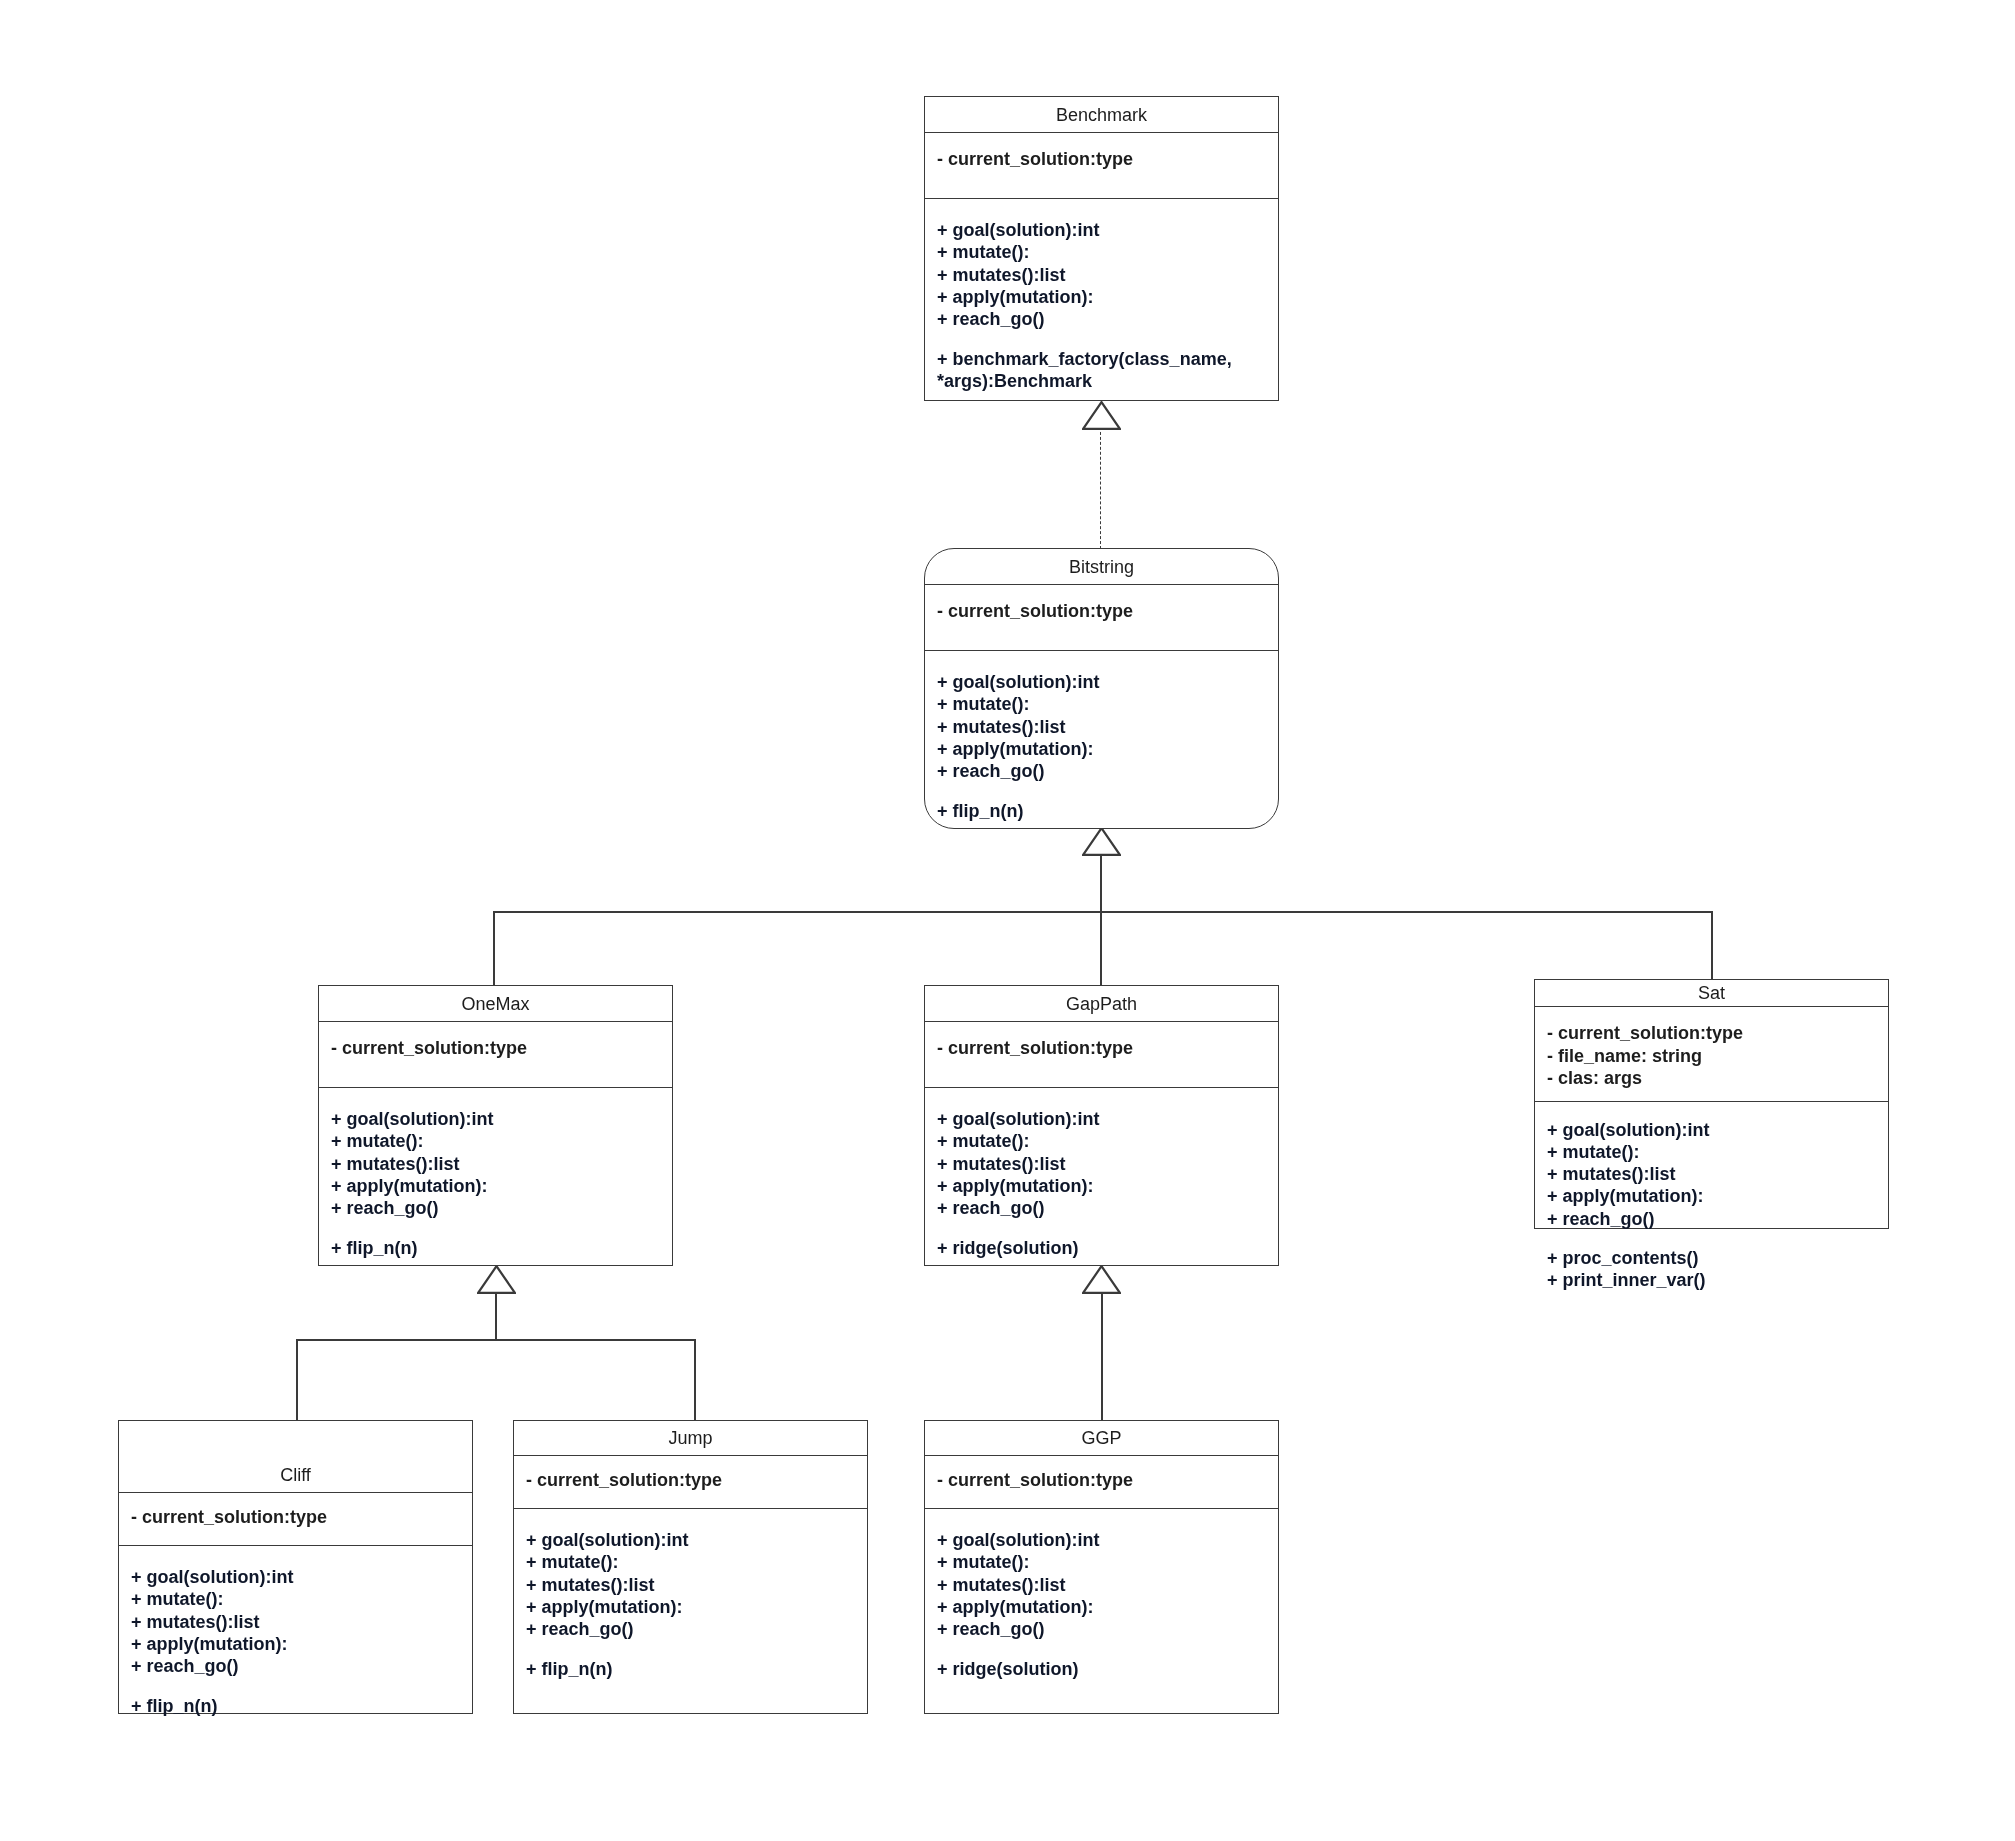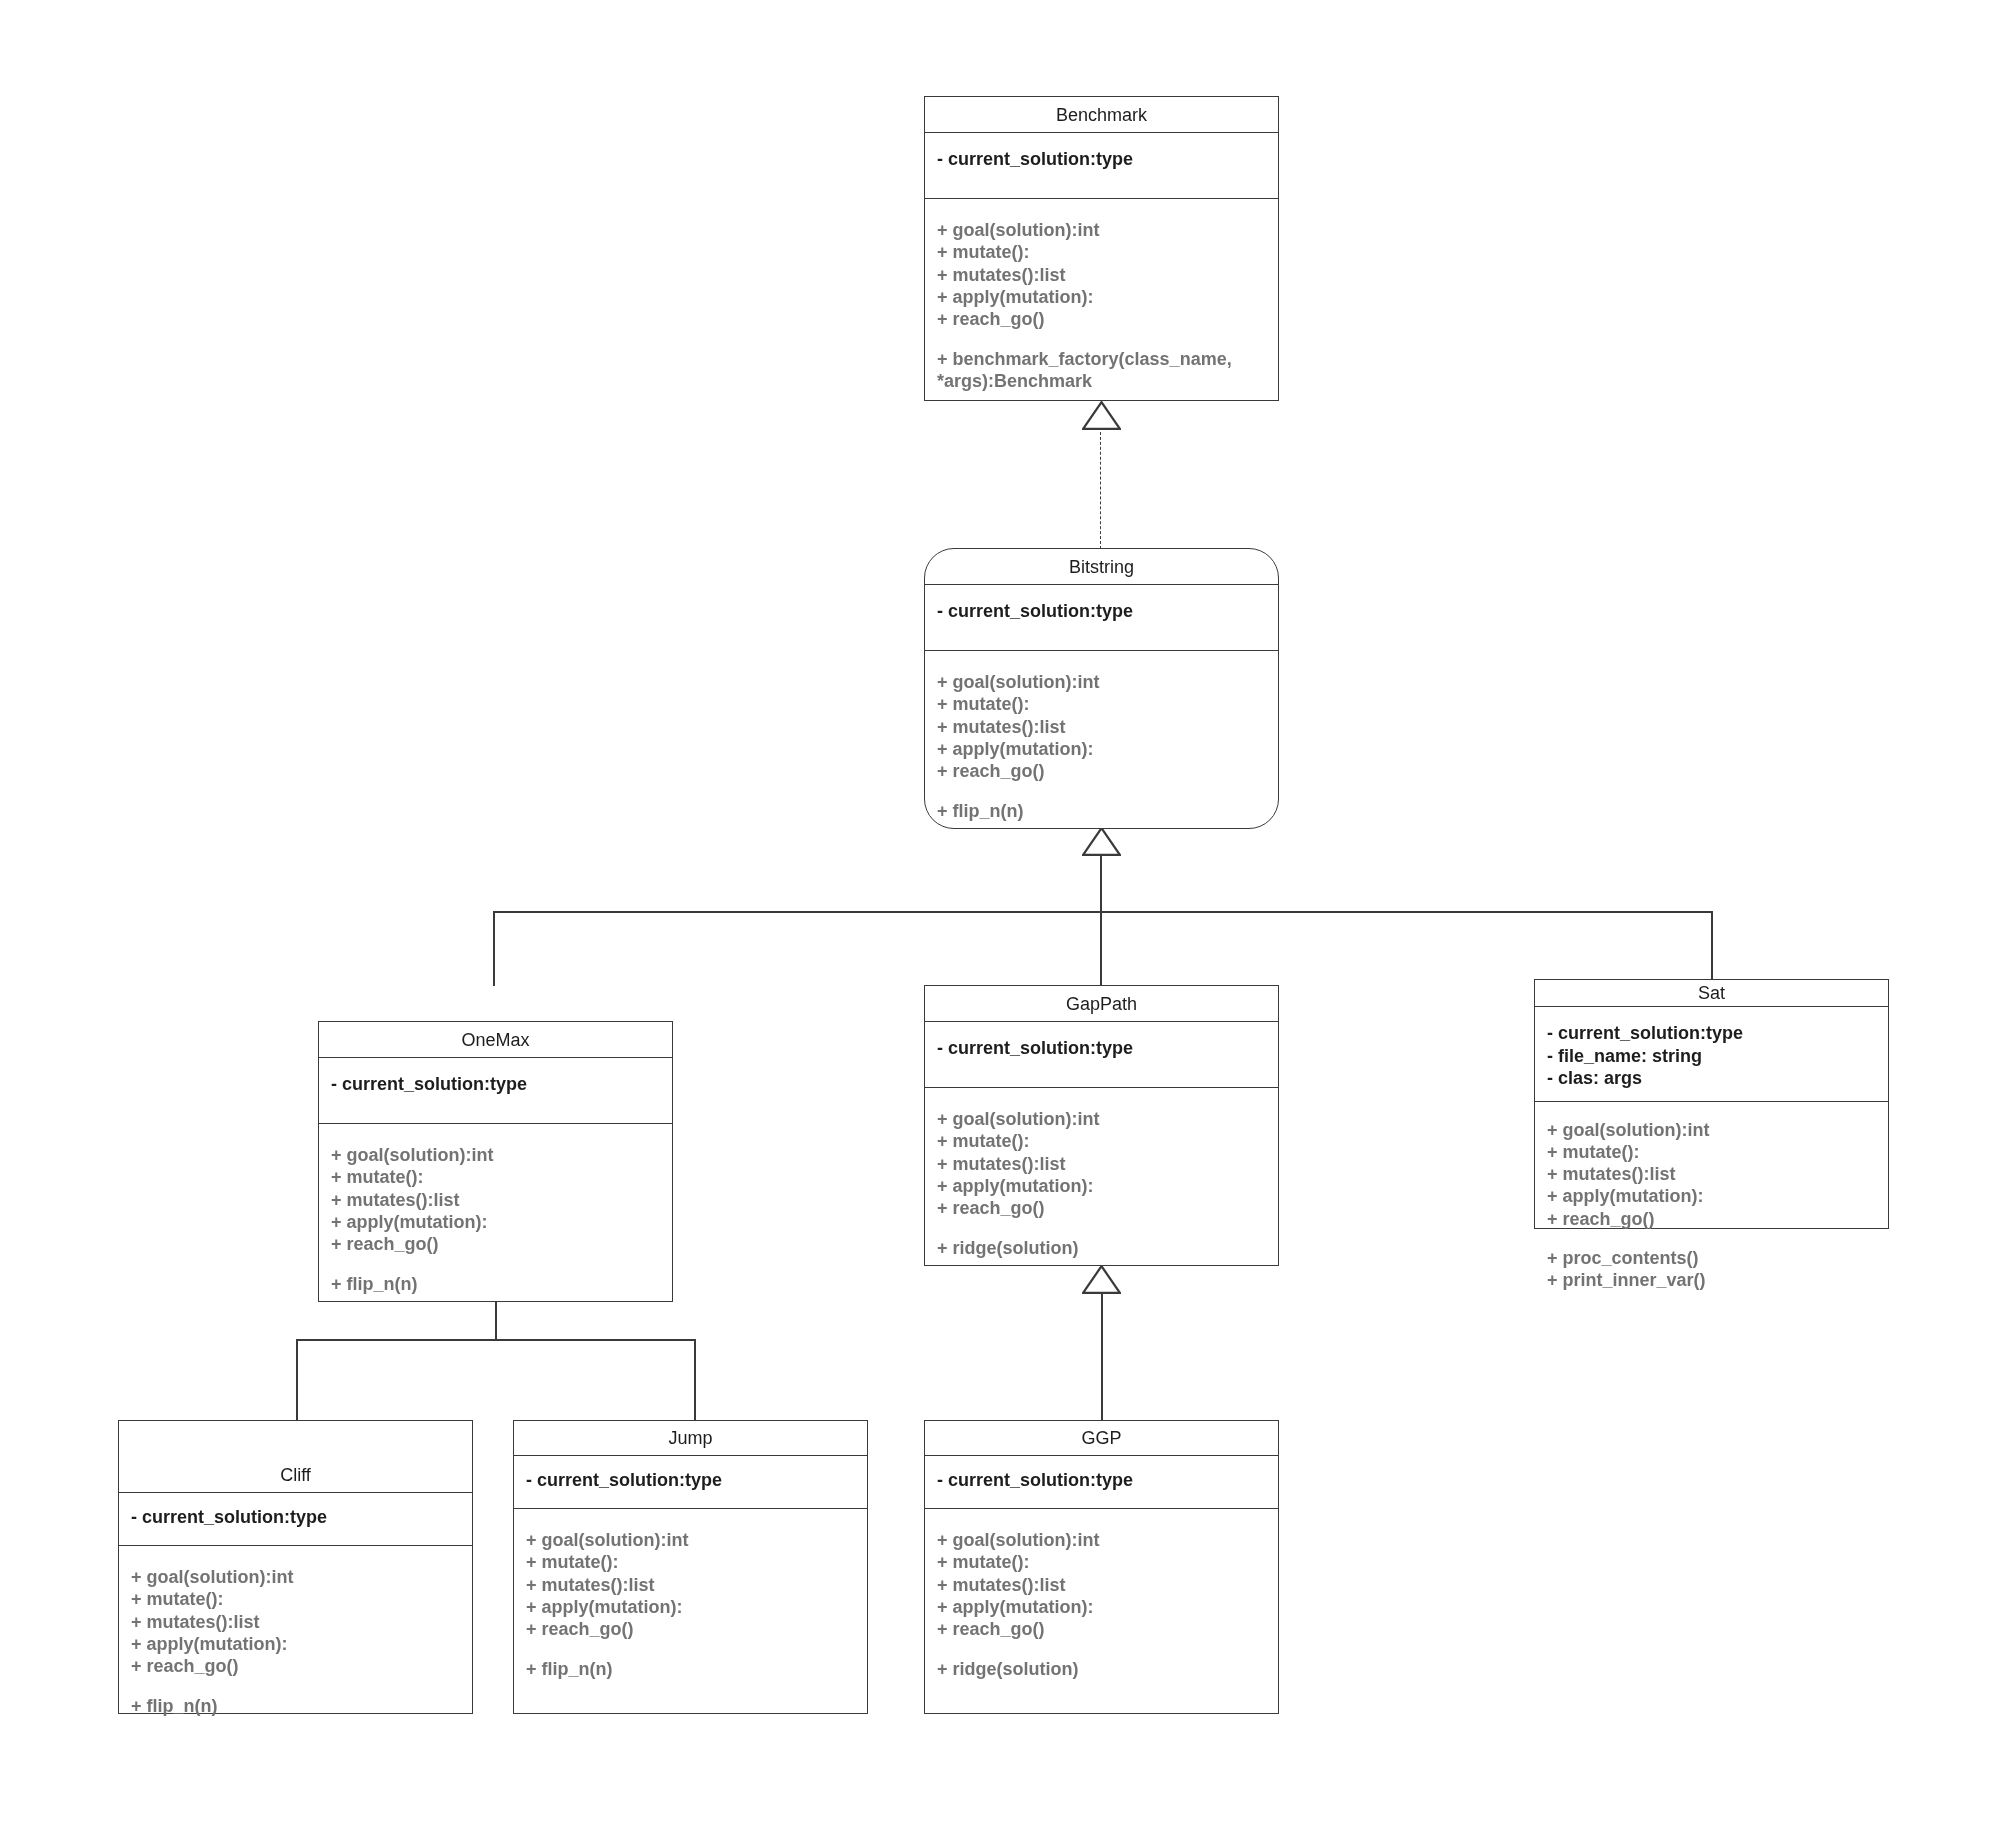--- a/index.html
+++ b/index.html
@@ -35,21 +35,21 @@
     border-bottom:1.7px solid #3a3a3a;
     padding:20px 12px 12px 12px;
     font-size:18px;
     color:#1d1d1d;
     line-height:1.24;
   }
   .uml-methods {
     box-sizing:border-box;
     padding:20px 12px 12px 12px;
     font-size:18px;
-    color:#737373;
+    color:#0f172a;
     line-height:1.24;
   }
   .uml-row { white-space:pre;font-weight:bold; }
   .uml-row.wrap { white-space:normal; }
   .uml-gap { height:17px; }
 
   
   .conn-v, .conn-h {
     position:absolute;
     background:#3a3a3a;
@@ -125,21 +125,21 @@
       <div class="uml-row">+ goal(solution):int</div>
       <div class="uml-row">+ mutate():</div>
       <div class="uml-row">+ mutates():list</div>
       <div class="uml-row">+ apply(mutation):</div>
       <div class="uml-row">+ reach_go()</div>
       <div class="uml-gap"></div>
       <div class="uml-row">+ flip_n(n)</div>
     </div>
   </div>
 
-  <div class="uml-class" style="left:318px; top:985px; width:355px; height:281px;margin-top:36px;">
+  <div class="uml-class" style="left:318px; top:985px; width:355px; height:281px;">
     <div class="uml-header" style="height:36px;">OneMax</div>
     <div class="uml-attrs" style="height:66px; padding-top:15.4px;">
       <div class="uml-row">- current_solution:type</div>
     </div>
     <div class="uml-methods">
       <div class="uml-row">+ goal(solution):int</div>
       <div class="uml-row">+ mutate():</div>
       <div class="uml-row">+ mutates():list</div>
       <div class="uml-row">+ apply(mutation):</div>
       <div class="uml-row">+ reach_go()</div>

